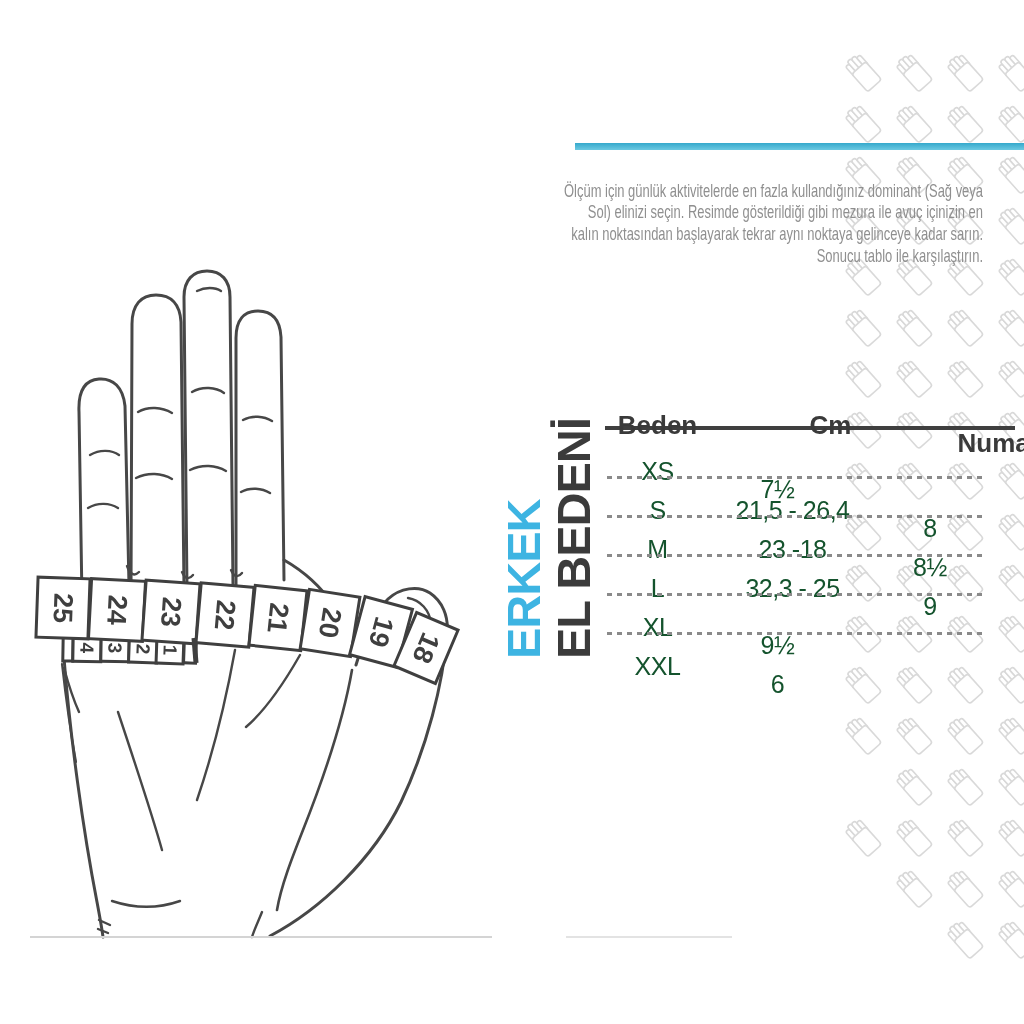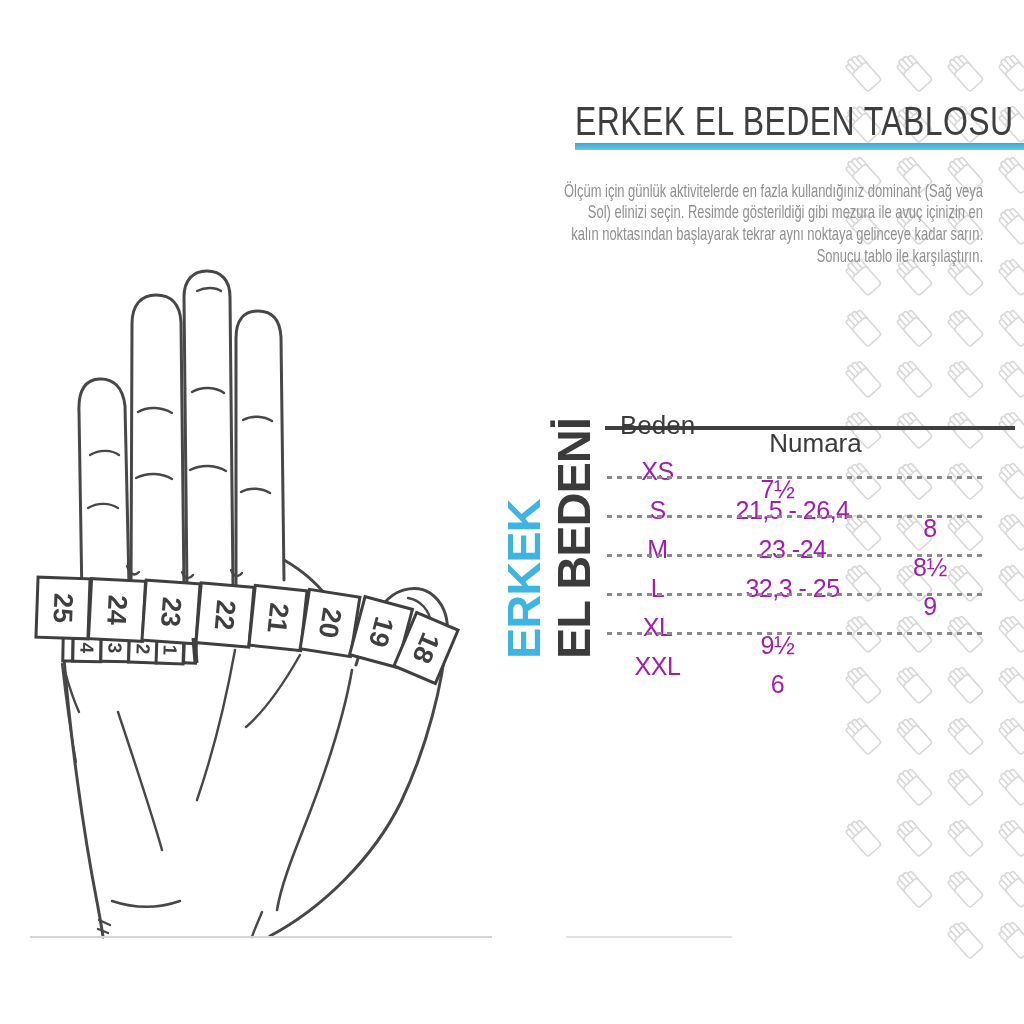--- a/index.html
+++ b/index.html
@@ -18,28 +18,28 @@
 
   .desc{position:absolute;top:161px;right:41px;width:600px;z-index:3;
     font-size:18.5px;line-height:21.8px;color:#8f8f8f;text-align:right;
     transform:scale(0.70,1);transform-origin:top right;}
 
   .side-label{position:absolute;left:499px;top:659px;z-index:3;transform:rotate(-90deg);
     transform-origin:0 0;white-space:nowrap;font-weight:bold;font-size:47px;line-height:50px;
     letter-spacing:-1px;}
 
   .size-table{position:absolute;left:605px;top:392px;width:410px;z-index:3;color:#3a3a3a;}
-  .thead{display:grid;grid-template-columns:105px 165px 140px;font-weight:normal;font-size:26px;
+  .thead{display:grid;grid-template-columns:105px 165px 140px;font-weight:bold;font-size:26px;
     height:32px;align-items:center;gap:38px;}
   .thead .c,.trow .c{text-align:center;}
   .c3{padding-right:30px;margin-top:36px;}
   .head-rule{height:4px;background:#3f3f3f;margin-top:2px;}
   .tbody{padding-top:9px;}
   .trow{display:grid;grid-template-columns:105px 165px 140px;height:39px;align-items:center;
-    font-size:25px;letter-spacing:-0.5px;color:#a21caf;position:relative;}
+    font-size:25px;letter-spacing:-0.5px;color:#14532d;position:relative;}
   .trow.sep::after{content:"";position:absolute;left:2px;right:30px;bottom:-1px;height:3px;
     background:repeating-linear-gradient(90deg,#8a8a8a 0 5px,transparent 5px 10px);}
 
   .edge-line{position:absolute;height:2px;z-index:2;}
   #edge1{left:30px;top:936px;width:462px;background:#d4d4d4;}
   #edge2{left:566px;top:936px;width:166px;background:#e3e3e3;}
 </style>
 </head>
 <body>
 
@@ -225,51 +225,49 @@
           <text x="381" y="632" transform="rotate(105 381 632)" text-anchor="middle" dominant-baseline="central" font-family="&quot;Liberation Sans&quot;, sans-serif" font-size="27" font-weight="700" fill="#3f3f3f">19</text>
         </g>
         <g>
           <rect x="403.5" y="619" width="45" height="58" fill="#ffffff" stroke="#3f3f3f" stroke-width="3" transform="rotate(23 426 648)"></rect>
           <text x="426" y="648" transform="rotate(113 426 648)" text-anchor="middle" dominant-baseline="central" font-family="&quot;Liberation Sans&quot;, sans-serif" font-size="27" font-weight="700" fill="#3f3f3f">18</text>
         </g>
         <path d="M194,638 L196,663" stroke="#3f3f3f" stroke-width="5"></path>
       </g>
   </svg>
 
-  <div class="title-wrap">
-    <h1>ERKEK EL BEDEN TABLOSU</h1>
-  </div>
   <div class="title-underline"></div>
 
   <p class="desc">Ölçüm için günlük aktivitelerde en fazla kullandığınız dominant (Sağ veya Sol) elinizi seçin. Resimde gösterildiği gibi mezura ile avuç içinizin en kalın noktasından başlayarak tekrar aynı noktaya gelinceye kadar sarın. Sonucu tablo ile karşılaştırın.</p>
 
   <div class="side-label">
     <div id="side-line1" style="color: rgb(61, 180, 226);">ERKEK</div>
     <div id="side-line2" style="color: rgb(59, 59, 59);">EL BEDENİ</div>
   </div>
 
   <div class="size-table">
     <div class="thead">
       <div class="c">Beden</div>
+      <div class="c">Cm</div>
       <div class="c c3">Numara</div>
     </div>
     <div class="head-rule"></div>
     <div class="tbody">
       <div class="trow sep">
         <div class="c">XS</div>
         <div class="c c3">7½</div>
       </div>
       <div class="trow sep">
         <div class="c">S</div>
         <div class="c">21,5 - 26,4</div>
         <div class="c c3">8</div>
       </div>
       <div class="trow sep">
         <div class="c">M</div>
-        <div class="c">23 -24</div>
+        <div class="c">23 -18</div>
         <div class="c c3">8½</div>
       </div>
       <div class="trow sep">
         <div class="c">L</div>
         <div class="c">32,3 - 25</div>
         <div class="c c3">9</div>
       </div>
       <div class="trow sep">
         <div class="c">XL</div>
         <div class="c c3">9½</div>

